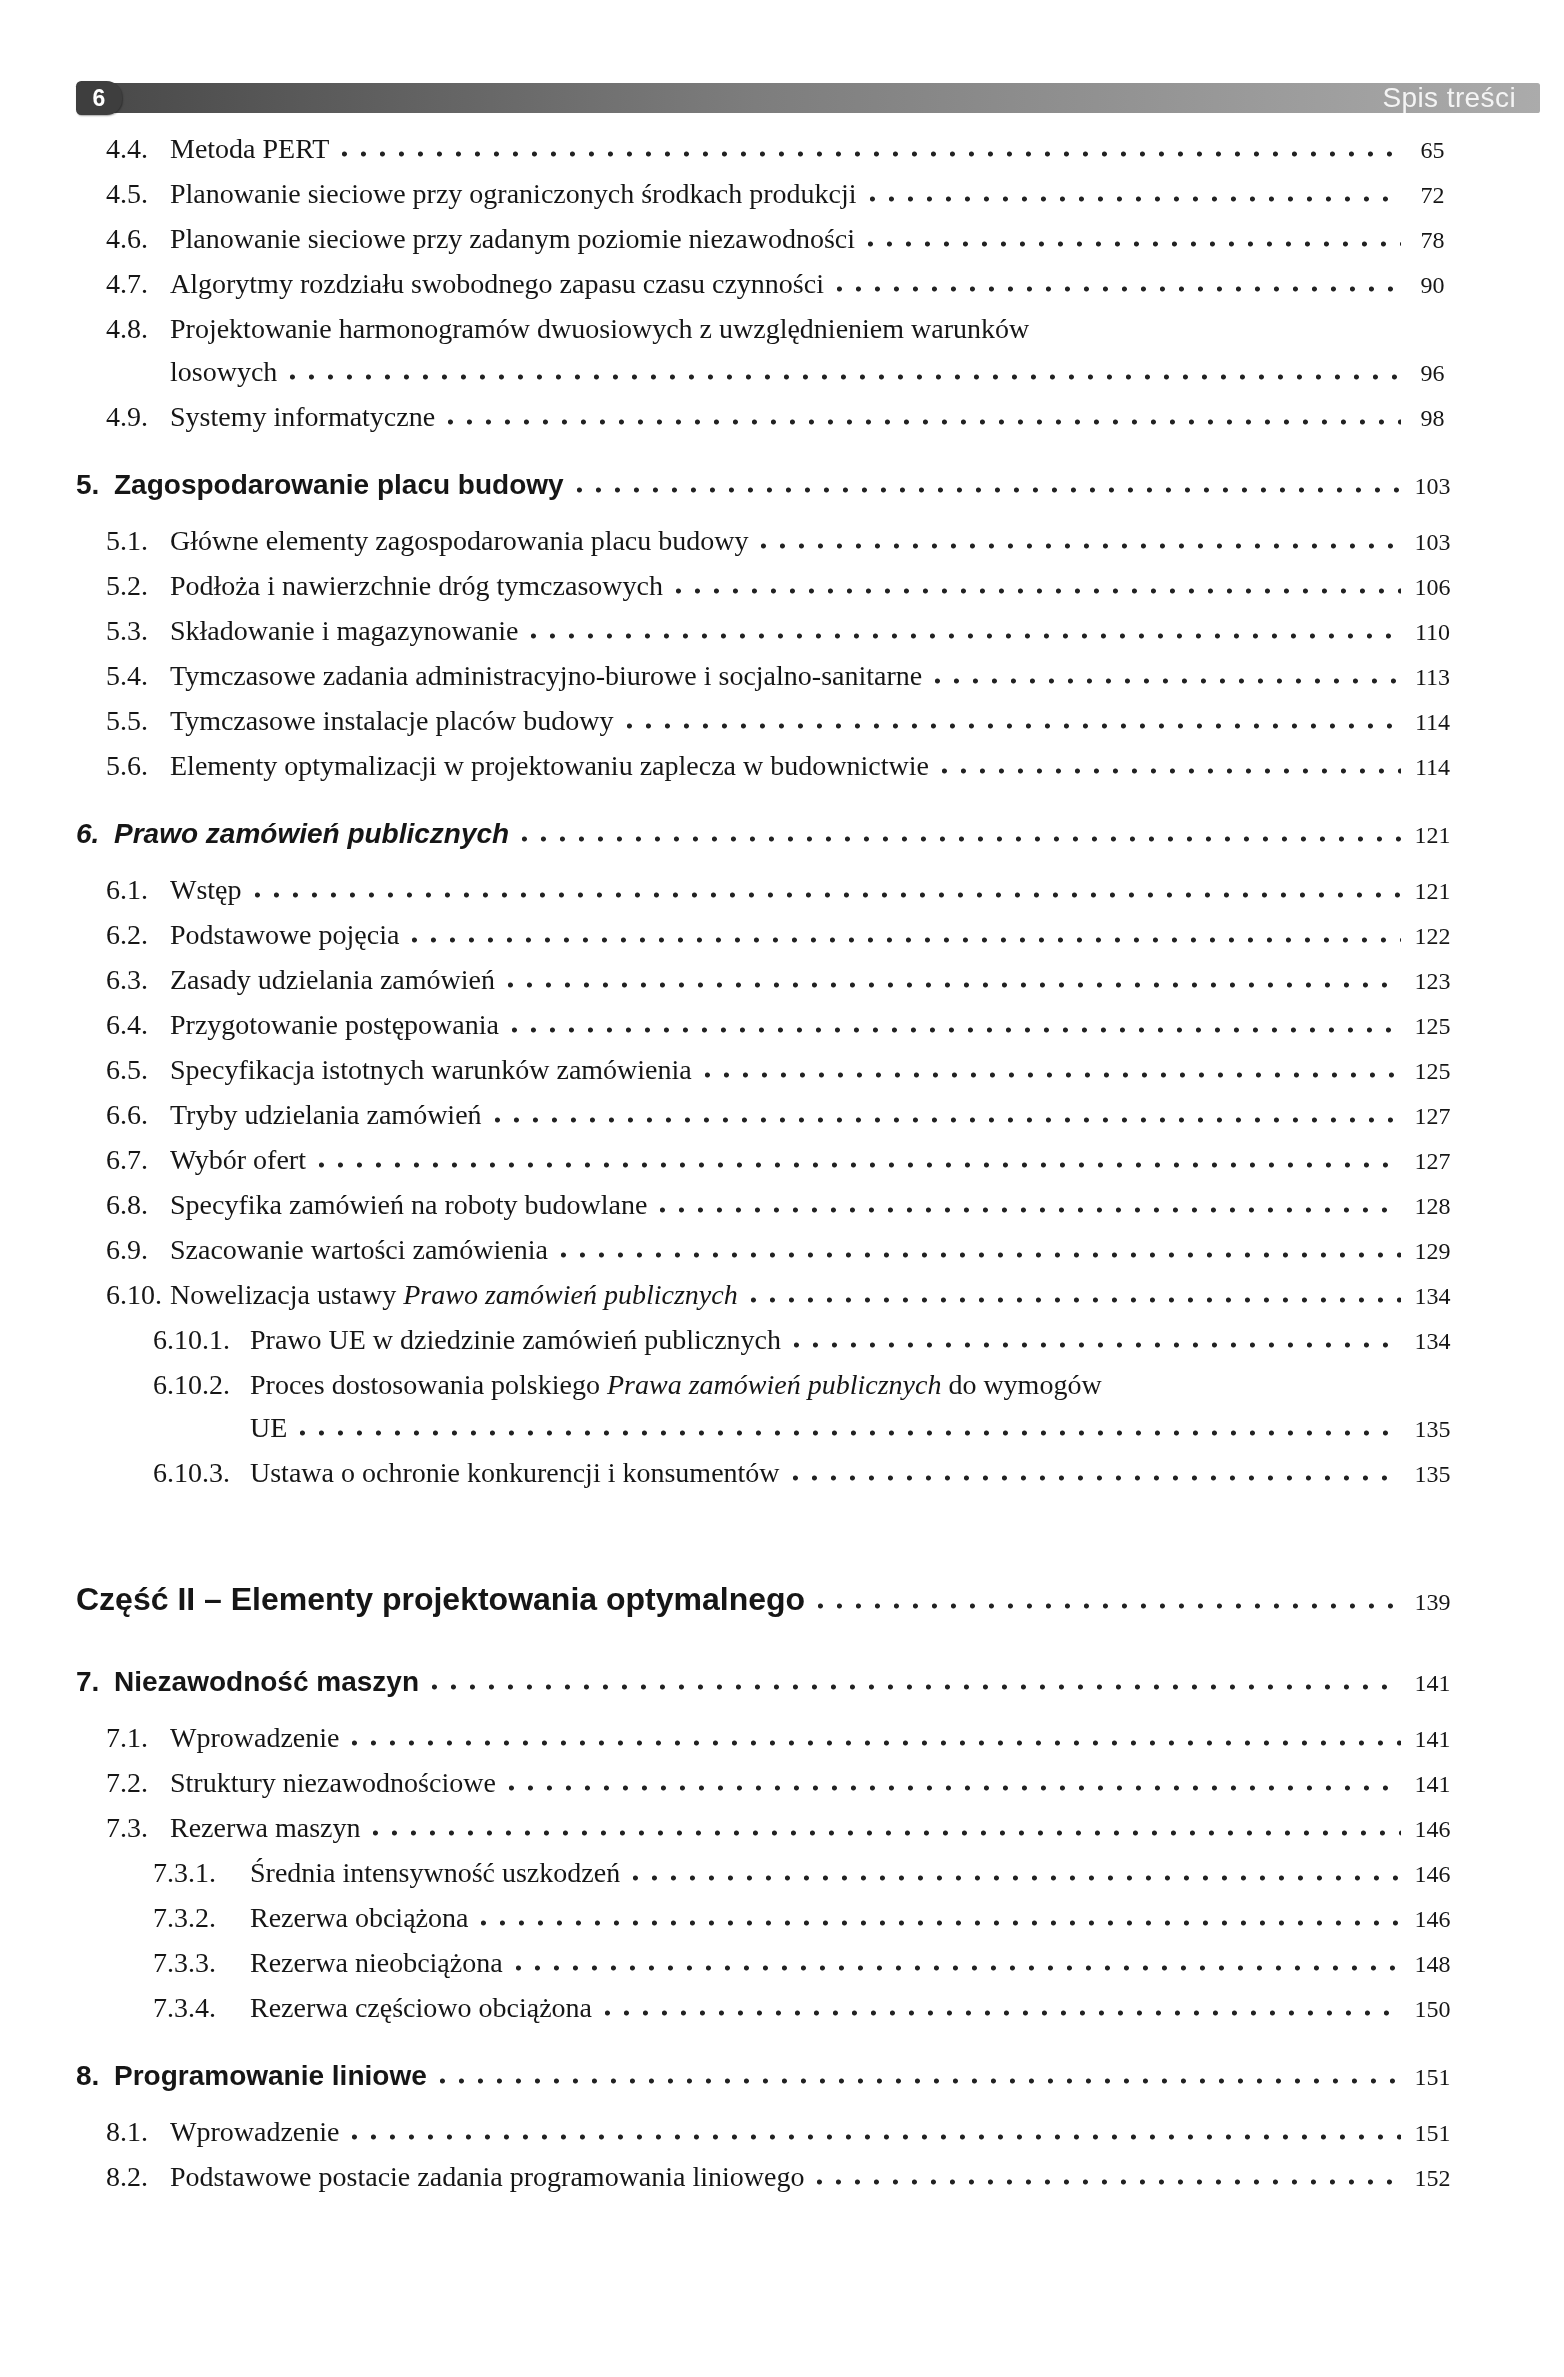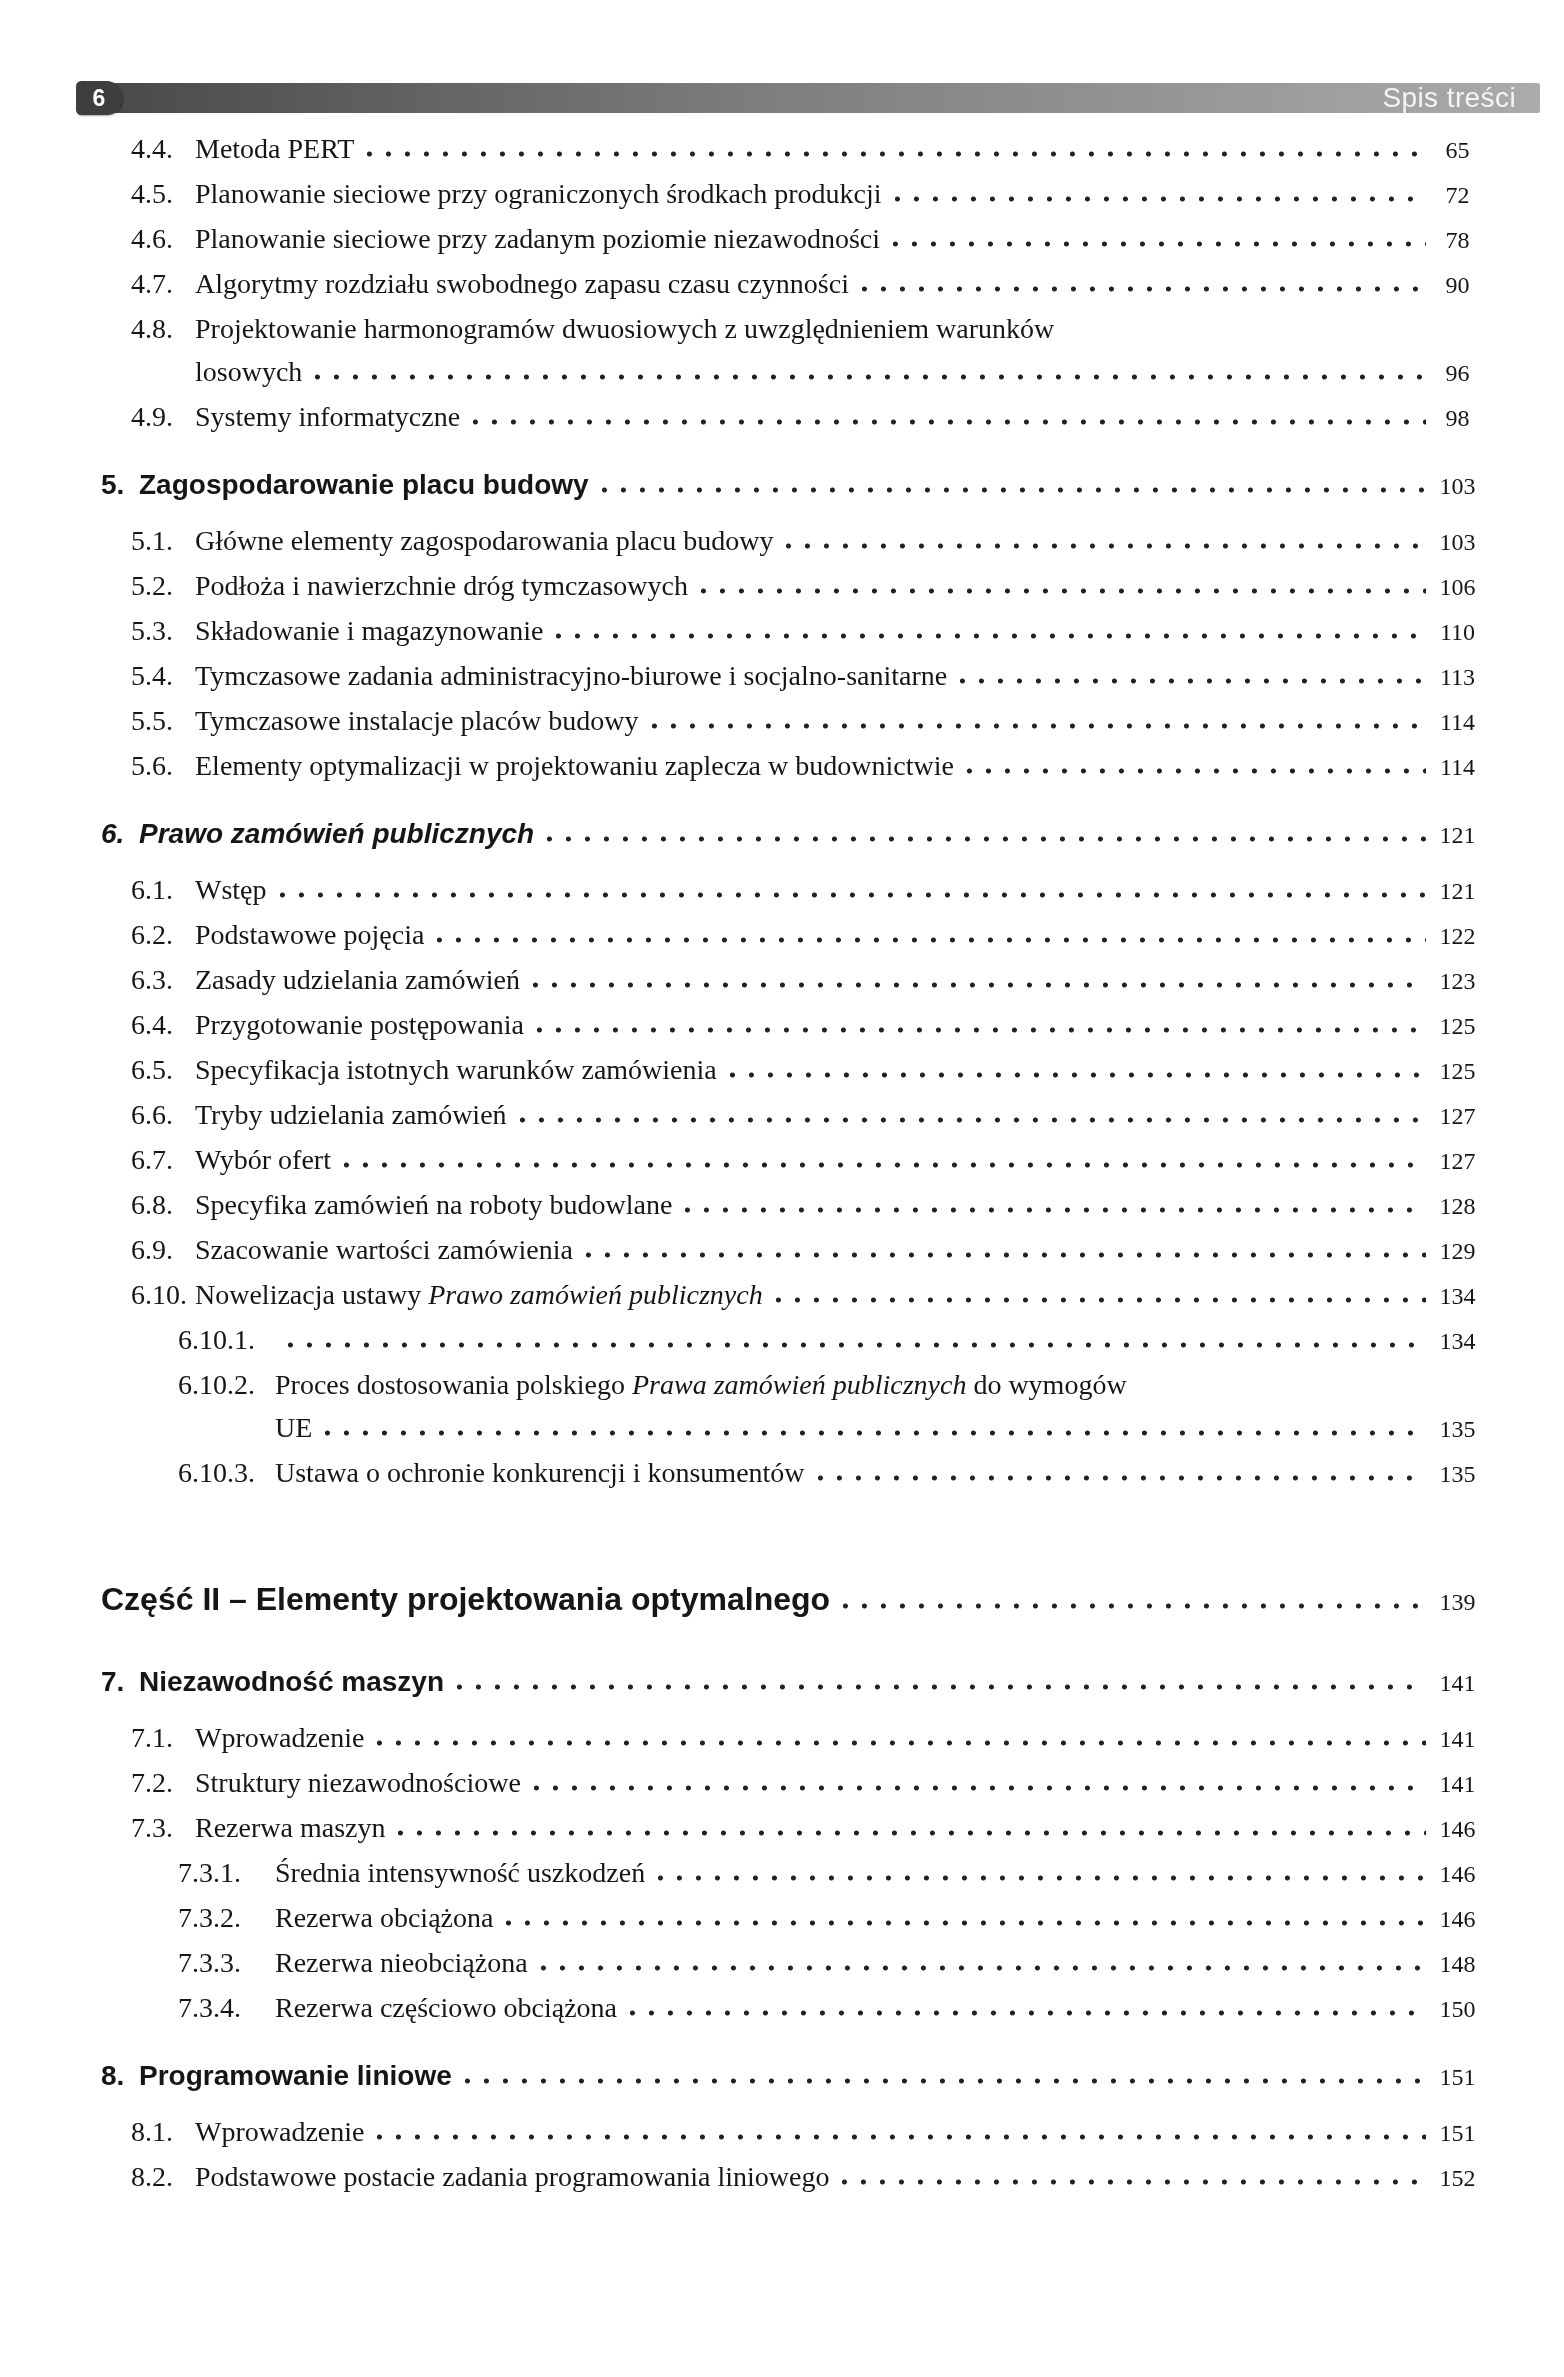--- a/index.html
+++ b/index.html
@@ -23,21 +23,21 @@
     flex:1 1 auto; height:30px; margin-left:-8.6px;
     background:linear-gradient(to right, var(--bar-left, #4a4a4a) 0%, #7d7d7d 45%, var(--bar-right, #ababab) 100%);
     display:flex; align-items:center; justify-content:flex-end;
     padding-right:24px; border-radius:0 2.6px 2.6px 0;
   }
   .bar .rtitle {
     color:var(--bar-text, #f4f4f4);
     font-family:"Liberation Sans", sans-serif; font-size:28px; letter-spacing:0.4px;
   }
   
-  .toc { position:absolute; top:127px; left:101px; width:1383px; }
+  .toc { position:absolute; top:127px; left:76px; width:1383px; }
   .entry { font-size:28px; line-height:43px; }
   .line { display:flex; align-items:baseline; }
   .lab { white-space:nowrap; flex:0 0 auto; }
   .txt { white-space:normal; }
   .txt .ital { font-style:italic; }
 
   .entry.sub .line { margin-left:30px; }
   .entry.sub .lab { min-width:64px; }
 
   .entry.subsub .line { margin-left:77px; }
@@ -275,20 +275,21 @@
         <div class="line">
           <span class="lab">6.10.</span>
           <span class="txt"><span>Nowelizacja ustawy </span><span class="ital">Prawo zamówień publicznych</span></span>
           <span class="leader"></span>
           <span class="num">134</span>
         </div>
       </div>
       <div class="entry subsub">
         <div class="line">
           <span class="lab">6.10.1.</span>
+          <span class="txt"><span>Prawo UE w dziedzinie zamówień publicznych</span></span>
           <span class="leader"></span>
           <span class="num">134</span>
         </div>
       </div>
       <div class="entry subsub">
         <div class="line">
           <span class="lab">6.10.2.</span>
           <span class="txt"><span>Proces dostosowania polskiego </span><span class="ital">Prawa zamówień publicznych</span><span> do wymogów</span></span>
         </div>
         <div class="line">

